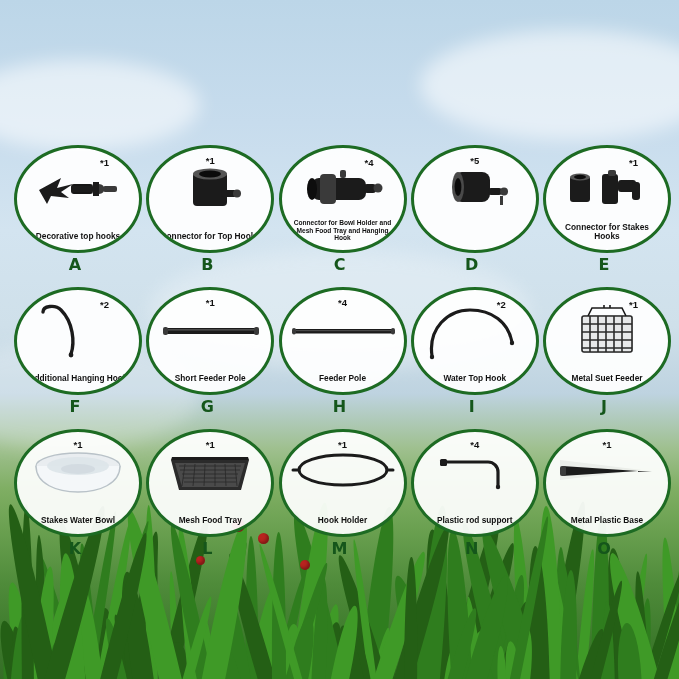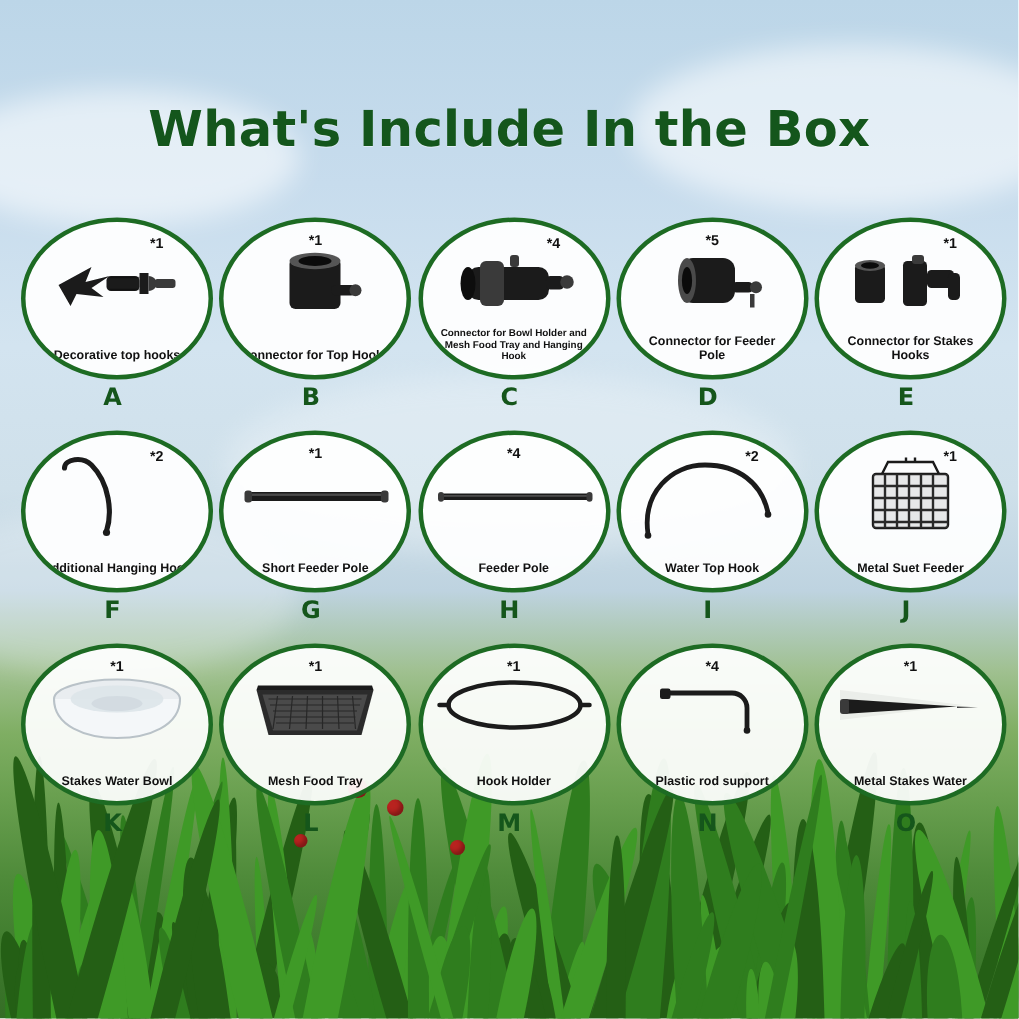--- a/index.html
+++ b/index.html
@@ -181,21 +181,20 @@
       <div class="blade" style="left:560.1033969945456px;width:16.328930800635135px;height:119.18853594501343px;transform:rotate(1.4132586765263113deg);"></div>
       <div class="blade l3" style="left:42.38094722426467px;width:19.658998241022346px;height:189.91424828926938px;transform:rotate(15.686801673844457deg);"></div>
       <div class="blade l2" style="left:329.2450448506679px;width:18.399155972190783px;height:84.79383900115863px;transform:rotate(11.557120452147501deg);"></div>
       <div class="blade" style="left:619.4980770385337px;width:23.03269021914457px;height:65.95757970739214px;transform:rotate(-3.1418895695678657deg);"></div>
       <div class="berry" style="left:232px;top:519px;width:13px;height:13px;"></div>
       <div class="berry" style="left:258px;top:533px;width:11px;height:11px;"></div>
       <div class="berry" style="left:300px;top:560px;width:10px;height:10px;"></div>
       <div class="berry" style="left:196px;top:556px;width:9px;height:9px;"></div>
     </div>
 
-  <h1 class="title">What's Include In the Box</h1>
 
   <div class="grid">
       <div class="row">
         <div class="cell">
           <div class="oval">
             <div class="art">
       <svg width="122" height="56" viewBox="0 0 122 56">
         <g fill="#1b1b1b">
           <path d="M22 30 L44 18 L40 28 L56 24 L44 32 L52 38 L34 36 L30 44 Z"></path>
           <rect x="54" y="24" width="22" height="10" rx="3"></rect>
@@ -262,22 +261,20 @@
           <rect x="40" y="12" width="36" height="30" rx="8" fill="#1b1b1b"></rect>
           <ellipse cx="44" cy="27" rx="6" ry="15" fill="#4a4a4a"></ellipse>
           <ellipse cx="44" cy="27" rx="3.4" ry="9" fill="#0b0b0b"></ellipse>
           <rect x="74" y="28" width="14" height="7" rx="3" fill="#1b1b1b"></rect>
           <circle cx="90" cy="31.5" r="4" fill="#3a3a3a"></circle>
           <rect x="86" y="36" width="3" height="9" fill="#3a3a3a"></rect>
         </g>
       </svg>
             </div>
             <div class="qty c">*5</div>
-            <div class="cap">Connector for
-Feeder Pole</div>
           </div>
           <div class="letter">D</div>
         </div>
         <div class="cell">
           <div class="oval">
             <div class="art">
       <svg width="122" height="56" viewBox="0 0 122 56">
         <g>
           <rect x="24" y="16" width="20" height="26" rx="3" fill="#1b1b1b"></rect>
           <ellipse cx="34" cy="17" rx="10" ry="3.6" fill="#555"></ellipse>
@@ -443,19 +440,19 @@
           <div class="oval">
             <div class="art">
       <svg width="122" height="56" viewBox="0 0 122 56">
         <path d="M14 16 L96 26 L14 36 Z" fill="#1b1b1b" opacity=".05"></path>
         <path d="M16 22 L92 27 L16 32 Z" fill="#1b1b1b"></path>
         <path d="M92 27 L106 27.5 L92 28 Z" fill="#3a3a3a"></path>
         <rect x="14" y="22" width="6" height="10" rx="2" fill="#3a3a3a"></rect>
       </svg>
             </div>
             <div class="qty c">*1</div>
-            <div class="cap">Metal Stakes Water</div>
+            <div class="cap">Metal Plastic Base</div>
           </div>
           <div class="letter">O</div>
         </div>
       </div>
     </div>
 </div>
 
 </body></html>

